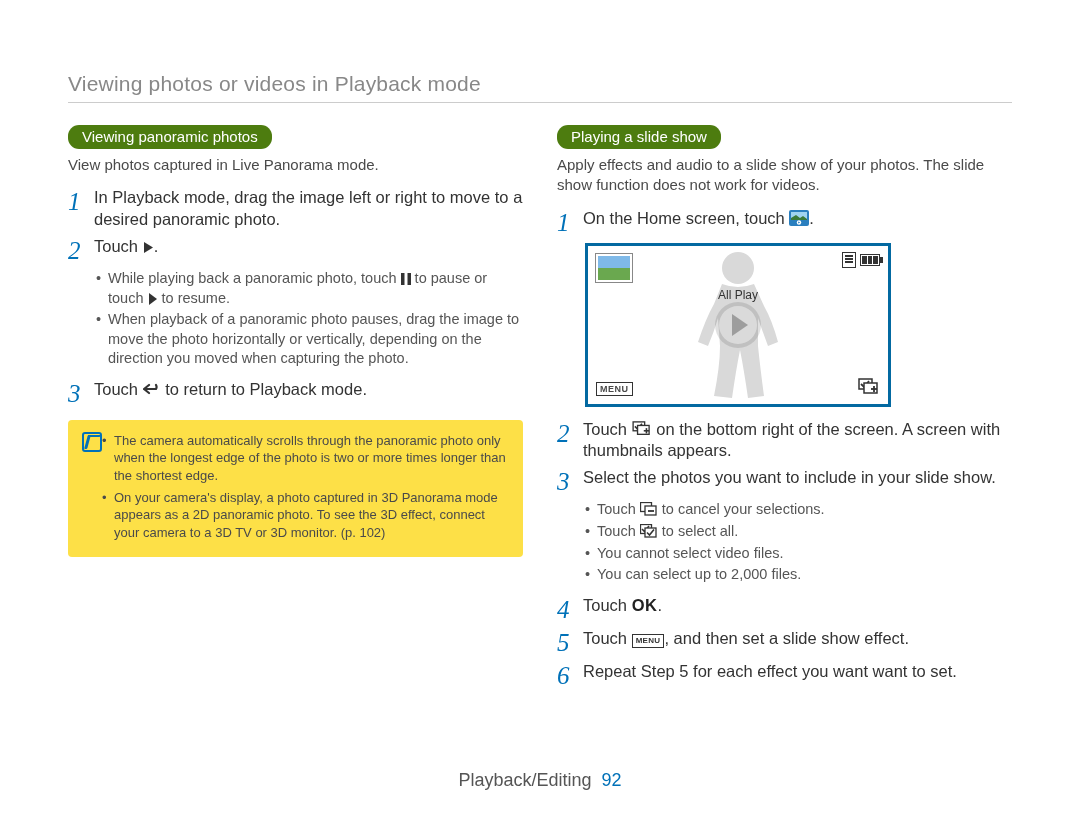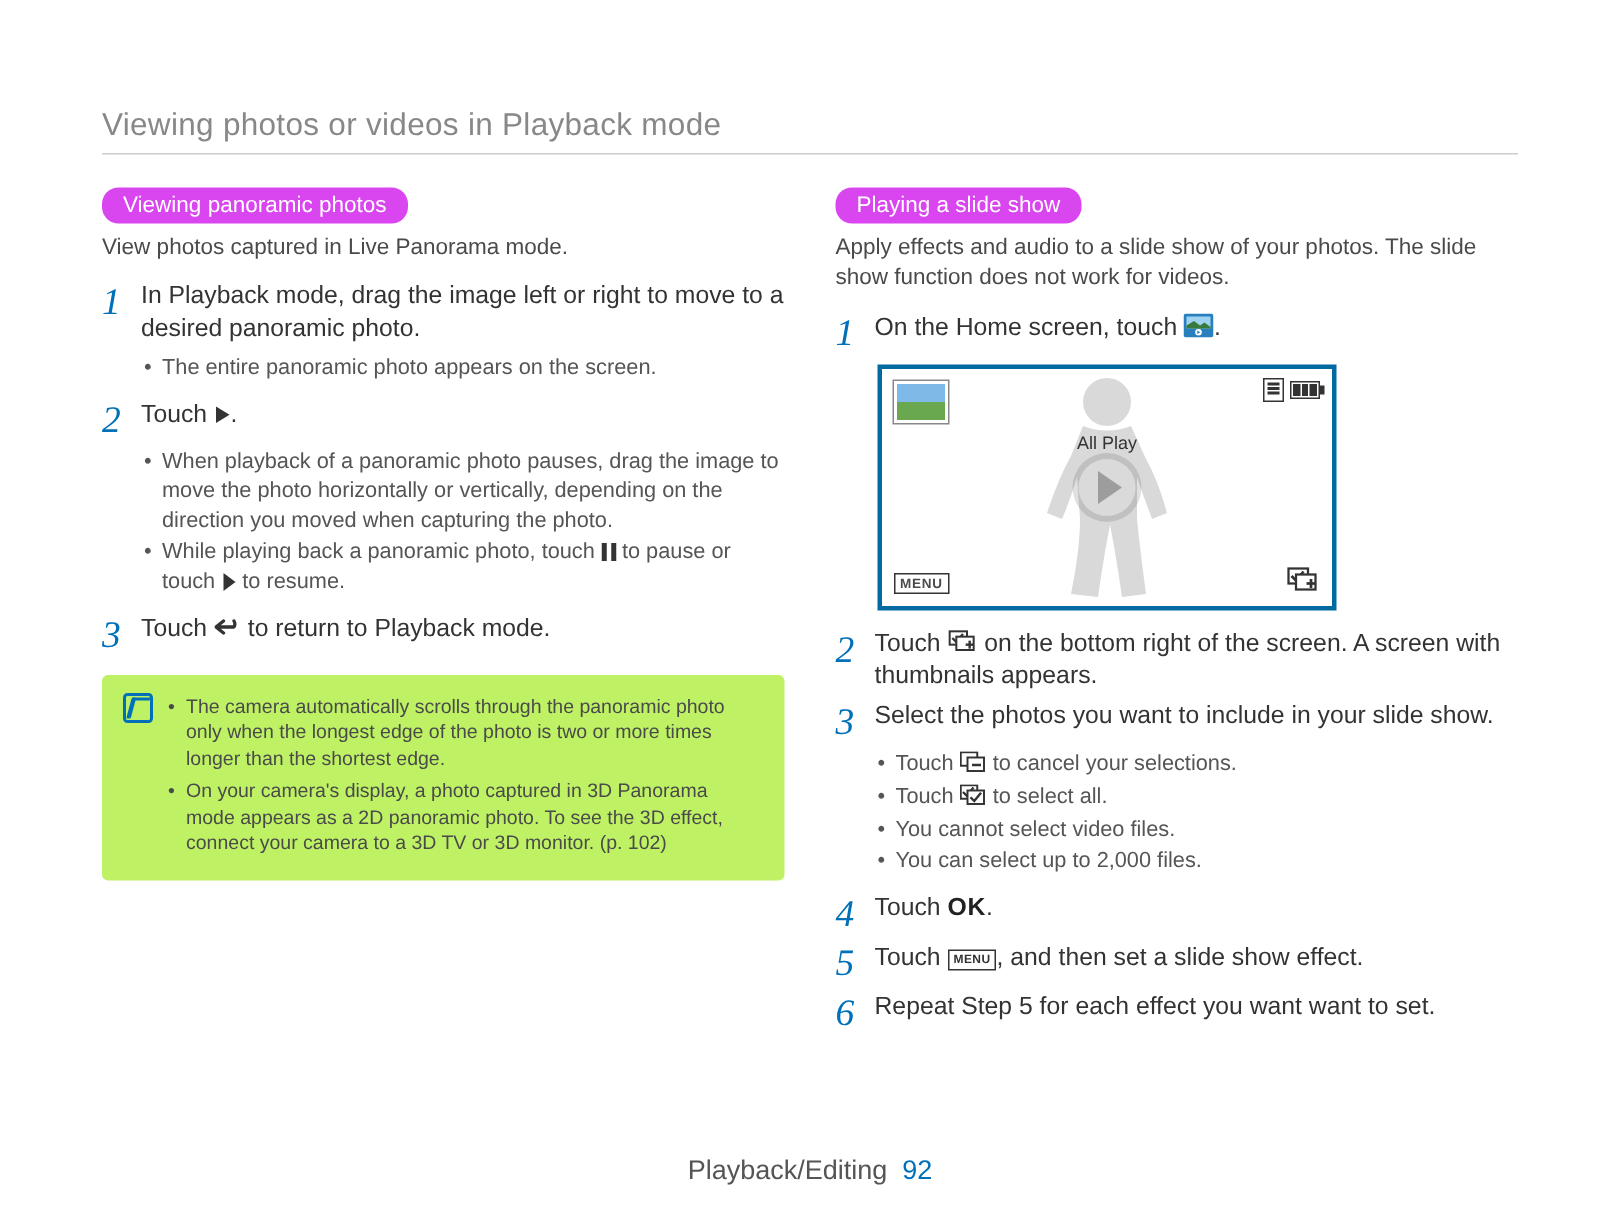--- a/index.html
+++ b/index.html
@@ -26,21 +26,21 @@
     border-top: 1px solid #ccc;
     margin-bottom: 22px;
   }
   .columns {
     display: flex;
     gap: 34px;
   }
   .col { flex: 1; min-width: 0; }
   .pill {
     display: inline-block;
-    background: #d946ef;
+    background: #4d7c0f;
     color: #fff;
     font-size: 15px;
     padding: 3px 14px 4px 14px;
     border-radius: 11px;
     margin-bottom: 6px;
   }
   .intro {
     font-size: 15px;
     font-weight: 300;
     line-height: 1.35;
@@ -80,25 +80,24 @@
     padding-left: 12px;
     margin-bottom: 2px;
   }
   .sub-ul li::before {
     content: "•";
     position: absolute;
     left: 0;
     top: 0;
   }
   .note-box {
-    background: #bef264;
+    background: #fde047;
     border-radius: 4px;
     padding: 12px 16px 12px 14px;
     display: flex;
-    gap: 10px;
     margin-top: 14px;
   }
   .note-icon {
     width: 20px; height: 20px; flex: none;
     border: 2px solid #0071b8;
     border-radius: 3px;
     position: relative;
   }
   .note-icon::after {
     content: "";
@@ -226,42 +225,39 @@
   <div class="columns">
 
     <div class="col">
       <div class="pill">Viewing panoramic photos</div>
       <div class="intro">View photos captured in Live Panorama mode.</div>
 
       <div class="step">
         <div class="step-num">1</div>
         <div class="step-body">In Playback mode, drag the image left or right to move to a desired panoramic photo.</div>
       </div>
-      <ul class="sub-ul">
-        <li>The entire panoramic photo appears on the screen.</li>
-      </ul>
 
       <div class="step">
         <div class="step-num">2</div>
         <div class="step-body">
           <span>Touch </span><svg class="inline-icon" width="11" height="13" viewBox="0 0 11 13">
               <path d="M1 1 L10 6.5 L1 12 Z" fill="#333"></path>
             </svg><span>.</span>
         </div>
       </div>
       <ul class="sub-ul">
-        <li>When playback of a panoramic photo pauses, drag the image to move the photo horizontally or vertically, depending on the direction you moved when capturing the photo.</li>
         <li>
           <span>While playing back a panoramic photo, touch </span><svg class="inline-icon" width="10" height="12" viewBox="0 0 10 12">
               <rect x="0" y="0" width="3.5" height="12" fill="#333"></rect>
               <rect x="6.5" y="0" width="3.5" height="12" fill="#333"></rect>
             </svg><span> to pause or touch </span><svg class="inline-icon" width="10" height="12" viewBox="0 0 10 12">
               <path d="M1 0 L9 6 L1 12 Z" fill="#333"></path>
             </svg><span> to resume.</span>
         </li>
+        <li>When playback of a panoramic photo pauses, drag the image to move the photo horizontally or vertically, depending on the direction you moved when capturing the photo.</li>
       </ul>
 
       <div class="step">
         <div class="step-num">3</div>
         <div class="step-body">
           <span>Touch </span><svg class="inline-icon" width="18" height="14" viewBox="0 0 18 14">
               <path d="M6 2 L1 6 L6 10 M1 6 H13 A4 4 0 0 0 13 2" fill="none" stroke="#333" stroke-width="2.2" stroke-linecap="round" stroke-linejoin="round"></path>
             </svg><span> to return to Playback mode.</span>
         </div>
       </div>

